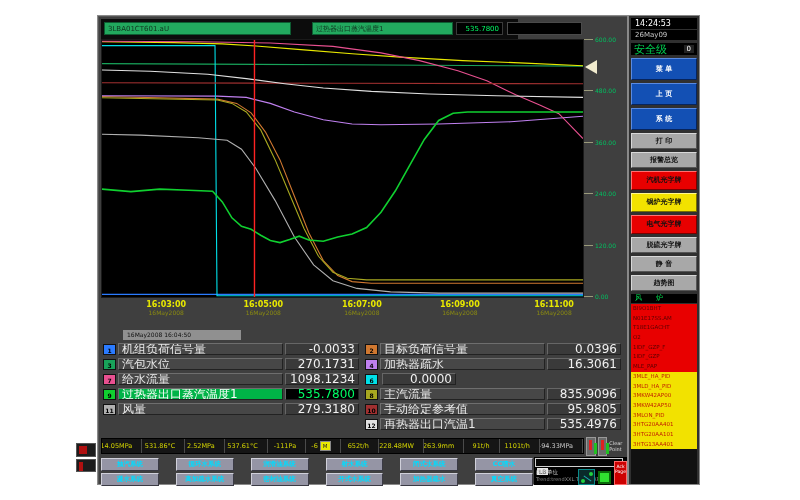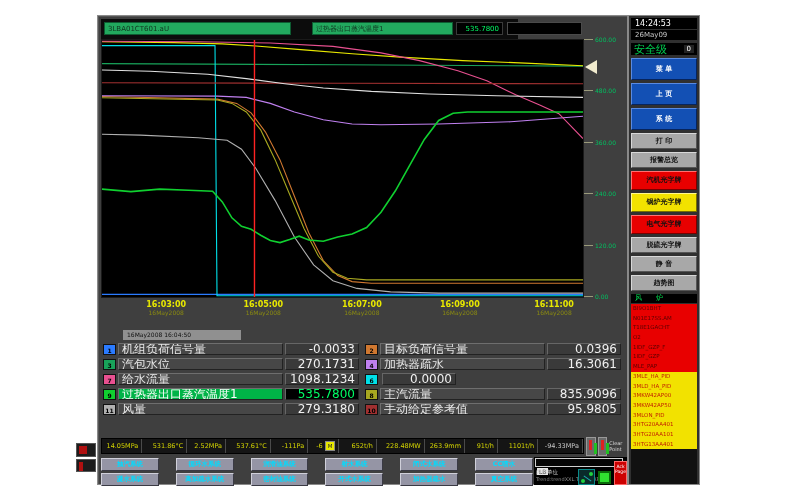--- a/index.html
+++ b/index.html
@@ -50,35 +50,35 @@
   .penlabel { flex:1; height:12px; background:#474747; border:1px solid; border-color:#6e6e6e #222 #222 #6e6e6e;
               color:#e8e8e8; font-size:12px; line-height:11px; padding-left:3px; overflow:hidden; white-space:nowrap; }
   .penvalue { width:74px; height:12px; background:#3a3a3a; border:1px solid; border-color:#666 #222 #222 #666;
               color:#f0f0f0; font-size:12px; line-height:11px; text-align:right; padding-right:3px; margin-left:2px; }
   .penrow.hl .penlabel { background:#00b347; color:#fff; }
   .penrow.hl .penvalue { background:#000; color:#00ff66; }
 
   
   .statusbar { position:absolute; left:3px; top:422px; width:483px; height:16px; background:#151515;
                border:1px solid #000; display:flex; align-items:center; }
-  .seg { height:100%; display:flex; align-items:center; justify-content:flex-end; padding:0 3px;
+  .seg { height:100%; display:flex; align-items:center; justify-content:flex-end; padding:0 9px;
          border-right:1px solid #4a4a4a; font-size:6.5px; color:#d4d400; white-space:nowrap; overflow:hidden; }
   .seg.muted { color:#c8c8c8; }
   .seg .badge { display:inline-block; margin-left:2px; background:#e8e800; color:#222; font-size:5.5px;
                 padding:0 2px; line-height:8px; border:1px solid #888; }
 
   .indic-wrap { position:absolute; left:488px; top:421px; width:42px; height:20px; display:flex; gap:2px; }
   .indic { width:13px; height:19px; background:#6a6a6a; border:1px solid #999; position:relative; }
   .indic .rbar { position:absolute; left:2px; top:2px; width:3px; height:10px; background:#e02020; }
   .indic .gbar { position:absolute; left:7px; top:5px; width:3px; height:11px; background:#20c020; }
   .clear-label { font-size:5px; color:#ddd; line-height:6px; padding-top:3px; }
 
   
   .menu { position:absolute; left:3px; top:442px; width:432px; }
-  .menurow { display:flex; gap:17px; margin-bottom:2px; }
+  .menurow { display:flex; gap:17px; margin-bottom:2px;justify-content:flex-end; }
   .menubtn { flex:1; height:13px; background:#9595a5; border:1px solid; border-color:#d0d0da #3a3a44 #3a3a44 #d0d0da;
              color:#00dcff; font-size:6.5px; font-weight:bold; text-align:center; line-height:11px;
              white-space:nowrap; overflow:hidden; cursor:pointer; }
 
   
   .cmdpanel { position:absolute; left:436px; top:441px; width:93px; height:28px; background:#000; }
   .cmdinput { position:absolute; left:1px; top:1px; width:88px; height:9px; background:#050505;
               border:1px solid #cfcfcf; }
   .cmdinput .sel { display:inline-block; background:#e8e8e8; color:#111; font-size:6px; line-height:7px;
                    padding:0 2px; margin:0 0 0 1px; }
@@ -260,20 +260,25 @@
           <div class="penrow">
             <div class="penchip" style="background: rgb(168, 168, 32);">8</div>
             <div class="penlabel">主汽流量</div>
             <div class="penvalue">835.9096</div>
           </div>
           <div class="penrow">
             <div class="penchip" style="background: rgb(160, 48, 48);">10</div>
             <div class="penlabel">手动给定参考值</div>
             <div class="penvalue">95.9805</div>
           </div>
+          <div class="penrow">
+            <div class="penchip" style="background: rgb(224, 224, 224);">12</div>
+            <div class="penlabel">再热器出口汽温1</div>
+            <div class="penvalue">535.4976</div>
+          </div>
         </div>
     </div>
 
     <div class="statusbar" id="statusbar">
         <div class="seg" style="flex: 44 1 0%;">
           <span>14.05MPa</span>
         </div>
         <div class="seg" style="flex: 50 1 0%;">
           <span>531.86°C</span>
         </div>

